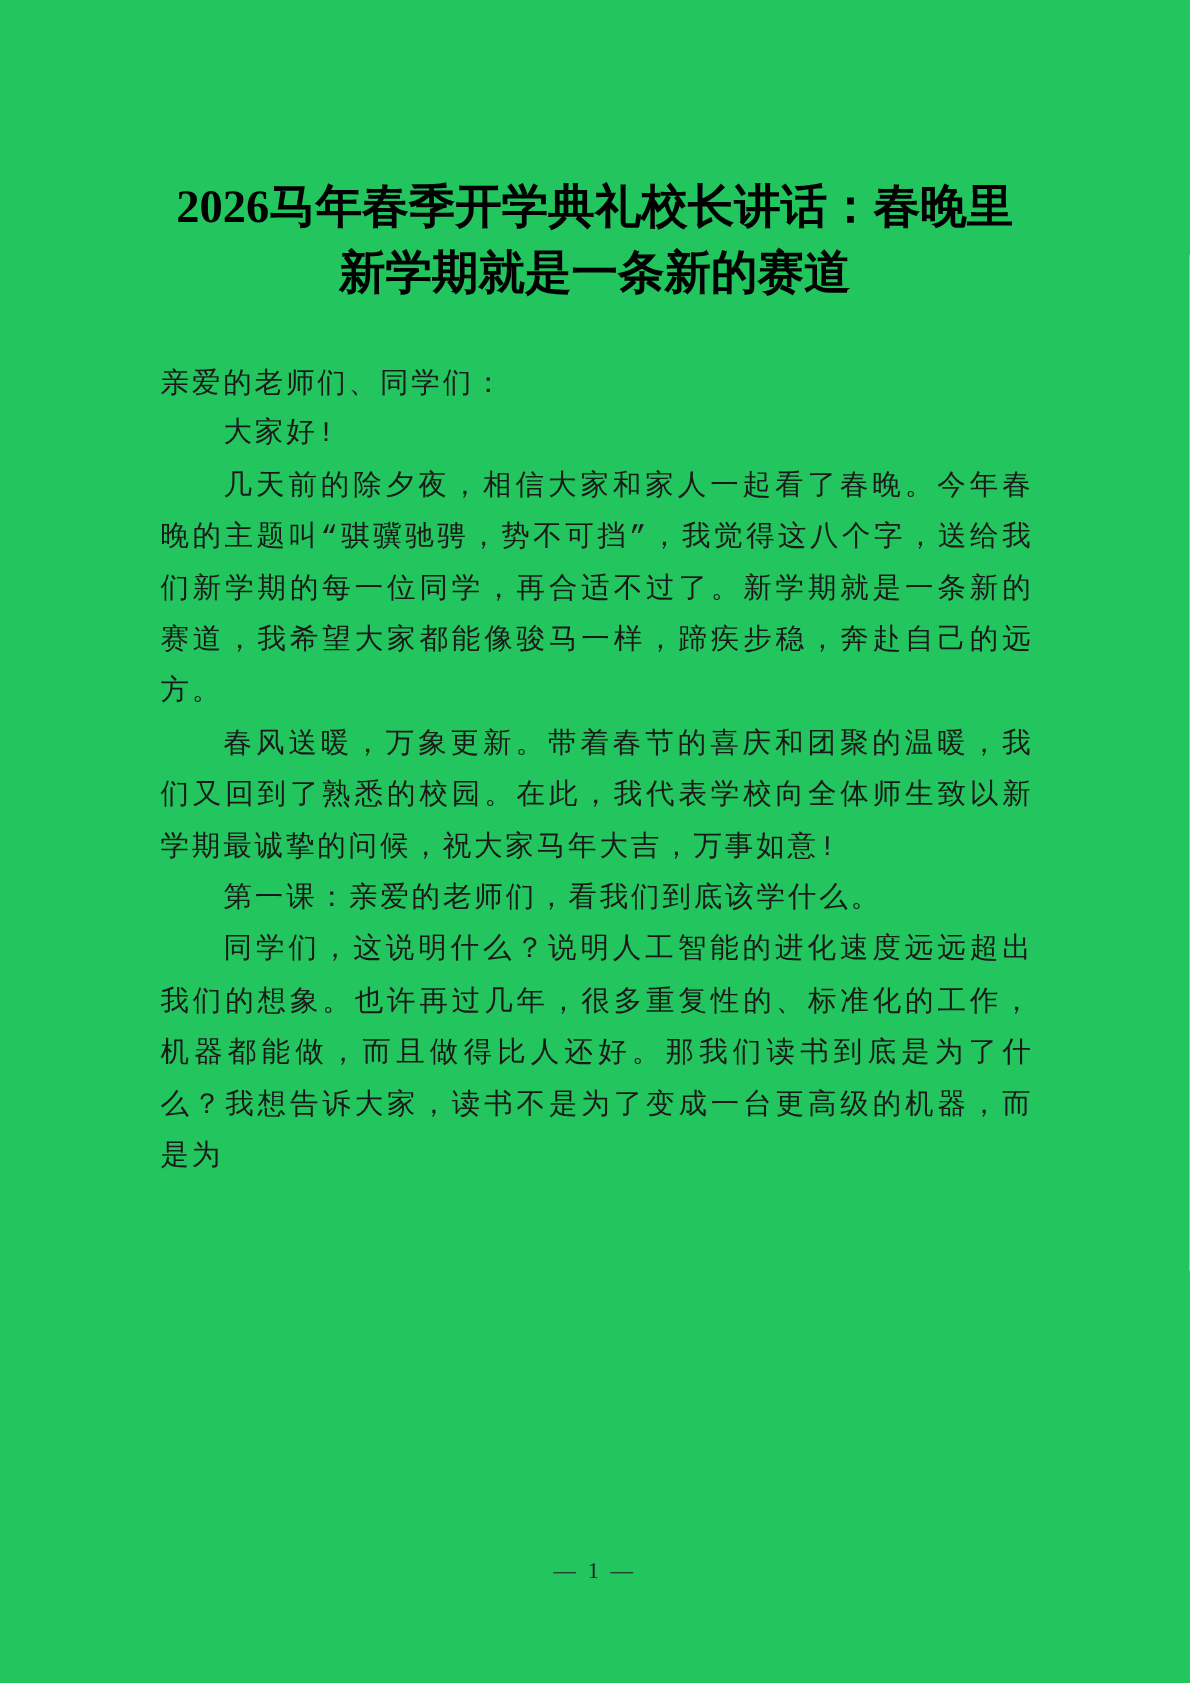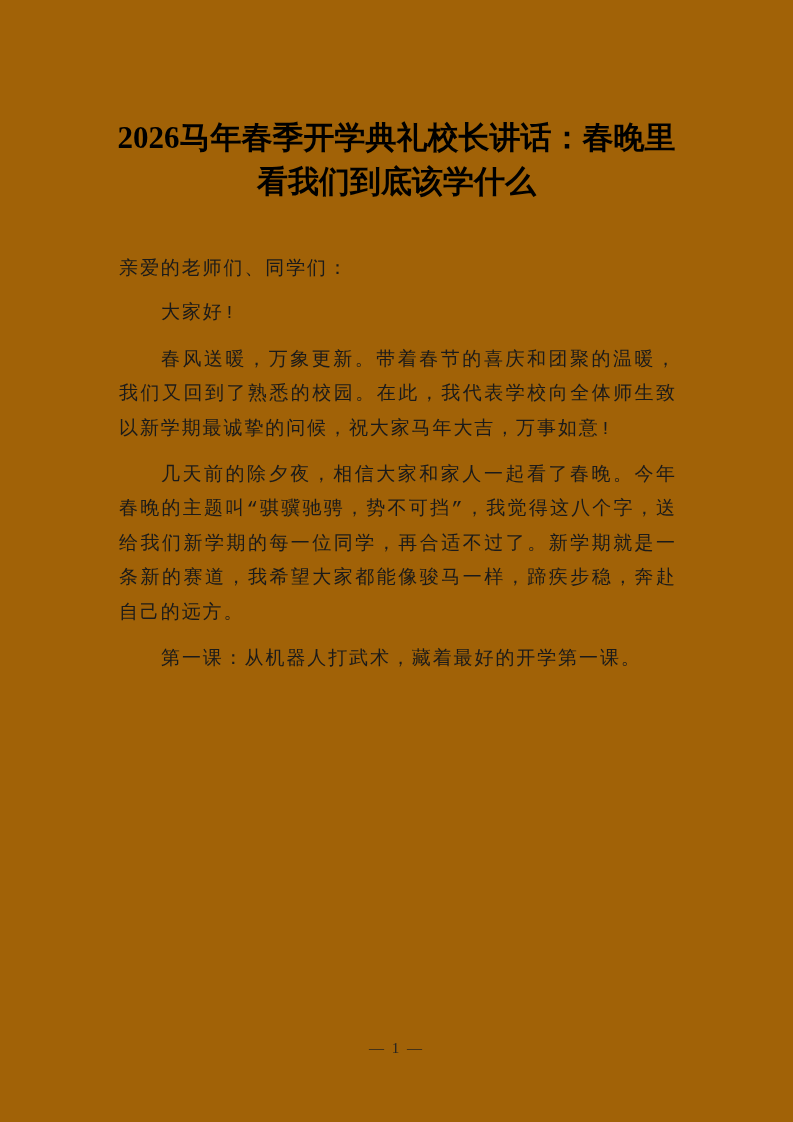--- a/index.html
+++ b/index.html
@@ -13,21 +13,21 @@
       position: relative;
       overflow: hidden;
       color: #111111;
       font-family: "DejaVu Serif", "Liberation Serif", serif;
     }
     .page {
       position: absolute;
       left: 0; top: 0;
       width: 793px;
       height: 1122px;
-      background: #a16207;
+      background: #22c55e;
     }
     .title {
       position: absolute;
       left: 90px;
       width: 613px;
       top: 116px;
       text-align: center;
       font-family: "Liberation Serif", "DejaVu Serif", serif;
       font-weight: bold;
       font-size: 31px;
@@ -43,21 +43,21 @@
       top: 238px;
       width: 582px;
       font-family: "DejaVu Sans", "Liberation Sans", sans-serif;
       font-size: 19px;
       line-height: 34.4px;
       letter-spacing: 1.9px;
       color: #1a1a1a;
       text-align: justify;
     }
     .body p {
-      margin: 12px;
+      margin: 0;
       padding: 0;
     }
     .body p.indent { text-indent: 42px; font-family: Liberation Mono, monospace; }
     .page-number {
       position: absolute;
       left: 0;
       width: 793px;
       top: 1040px;
       text-align: center;
       font-family: "Liberation Serif", "DejaVu Serif", serif;
@@ -65,25 +65,26 @@
       color: #222222;
       letter-spacing: 2px;
     }
   </style>
 </head>
 <body>
 
 <div class="page">
   <h1 class="title">
     <span class="line">2026马年春季开学典礼校长讲话：春晚里</span>
-    <span class="line">看我们到底该学什么</span>
+    <span class="line">新学期就是一条新的赛道</span>
   </h1>
 
   <div class="body">
     <p>亲爱的老师们、同学们：</p>
     <p class="indent">大家好!</p>
+    <p class="indent">几天前的除夕夜，相信大家和家人一起看了春晚。今年春晚的主题叫“骐骥驰骋，势不可挡”，我觉得这八个字，送给我们新学期的每一位同学，再合适不过了。新学期就是一条新的赛道，我希望大家都能像骏马一样，蹄疾步稳，奔赴自己的远方。</p>
     <p class="indent">春风送暖，万象更新。带着春节的喜庆和团聚的温暖，我们又回到了熟悉的校园。在此，我代表学校向全体师生致以新学期最诚挚的问候，祝大家马年大吉，万事如意!</p>
-    <p class="indent">几天前的除夕夜，相信大家和家人一起看了春晚。今年春晚的主题叫“骐骥驰骋，势不可挡”，我觉得这八个字，送给我们新学期的每一位同学，再合适不过了。新学期就是一条新的赛道，我希望大家都能像骏马一样，蹄疾步稳，奔赴自己的远方。</p>
-    <p class="indent">第一课：从机器人打武术，藏着最好的开学第一课。</p>
+    <p class="indent">第一课：亲爱的老师们，看我们到底该学什么。</p>
+    <p class="indent">同学们，这说明什么？说明人工智能的进化速度远远超出我们的想象。也许再过几年，很多重复性的、标准化的工作，机器都能做，而且做得比人还好。那我们读书到底是为了什么？我想告诉大家，读书不是为了变成一台更高级的机器，而是为</p>
   </div>
 
   <div class="page-number">— 1 —</div>
 </div>
 
 </body></html>

